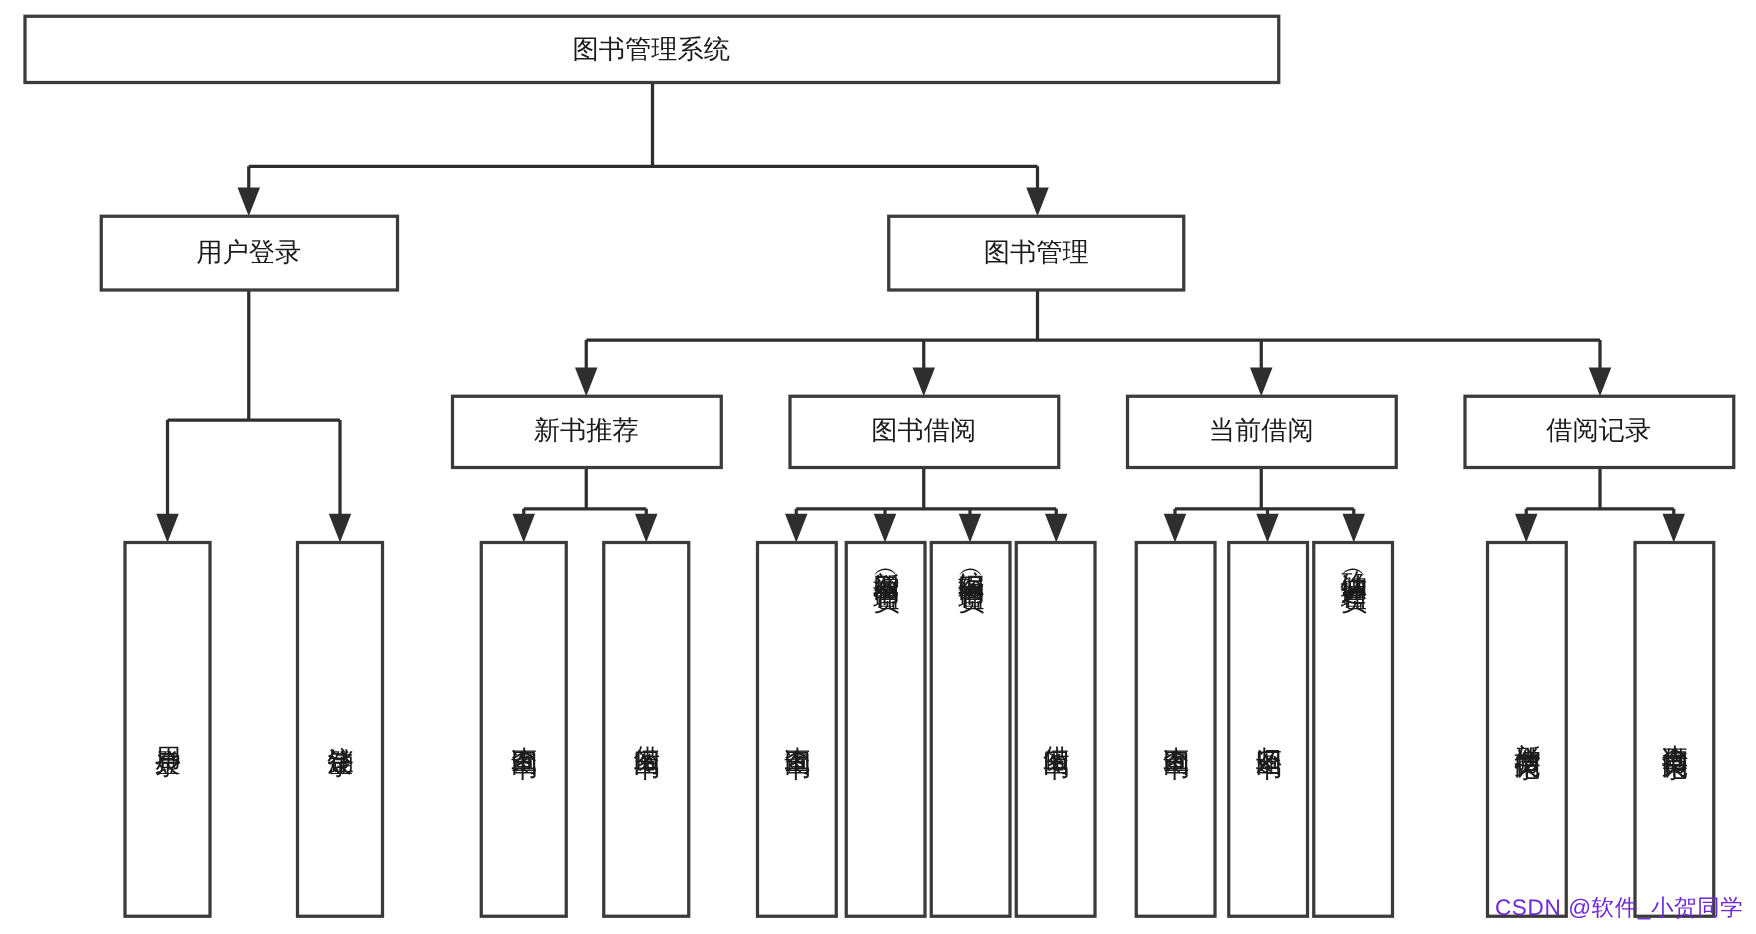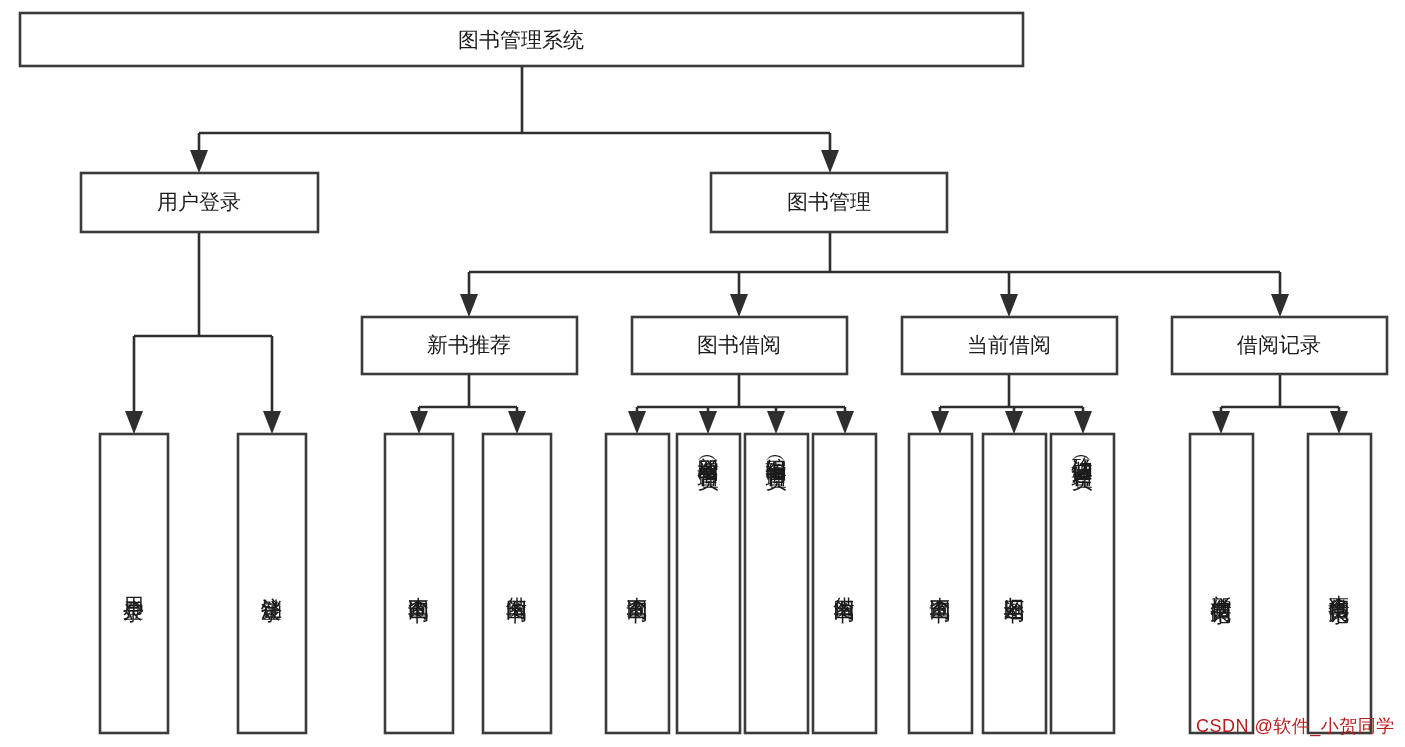--- a/index.html
+++ b/index.html
@@ -70,21 +70,21 @@
     display: flex;
     align-items: center;
     justify-content: center;
   }
   #watermark {
     position: absolute;
     left: 1196px;
     top: 714px;
     font-family: "Liberation Sans", "DejaVu Sans", sans-serif;
     font-size: 18px;
-    color: #b91c1c;
+    color: #6d28d9;
     white-space: nowrap;
     letter-spacing: 0.5px;
   }
 </style>
 </head>
 <body>
 
 <div id="diagram-root">
 
   <svg id="flow-svg" viewBox="0 0 1405 747">

